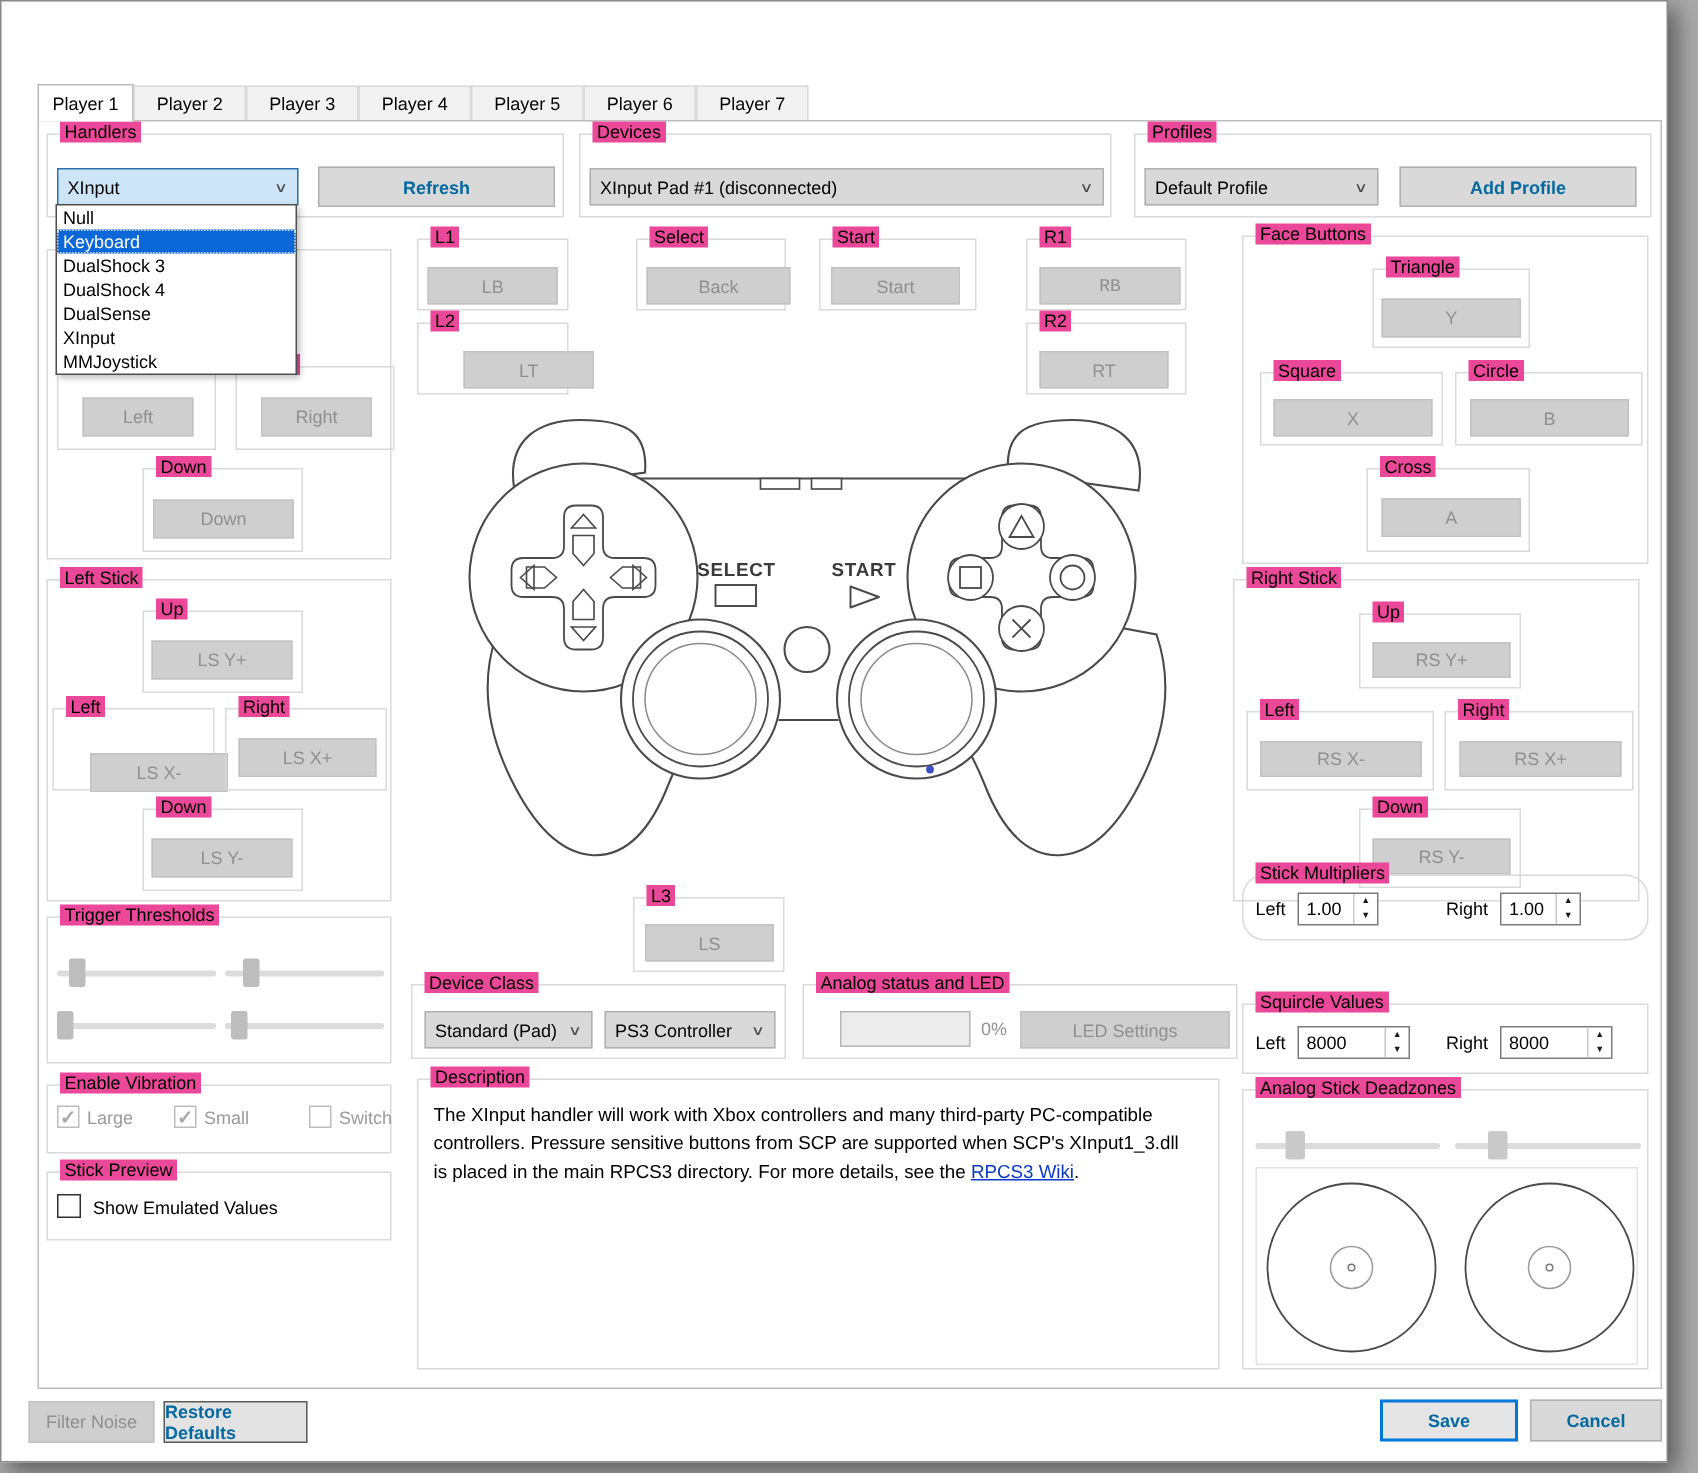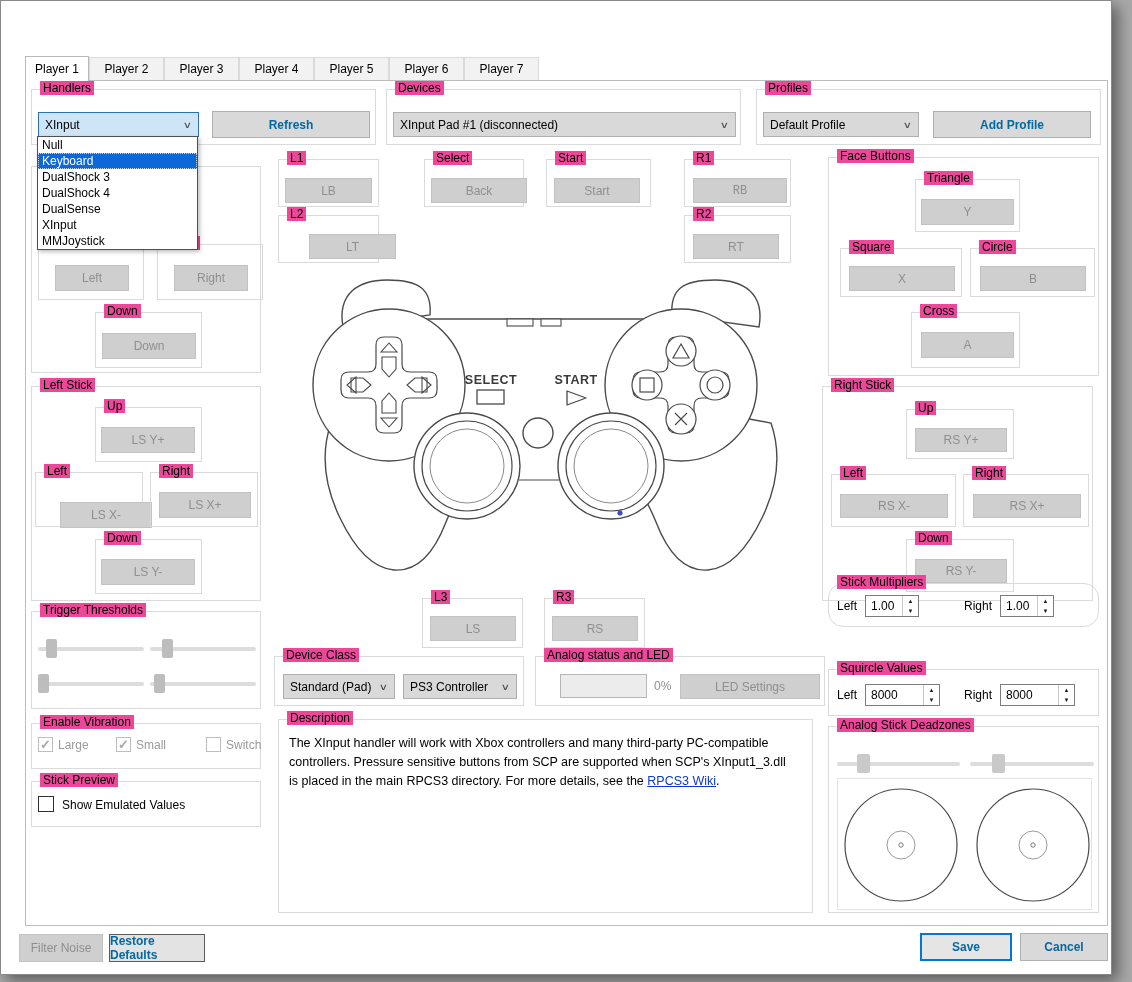--- a/index.html
+++ b/index.html
@@ -259,24 +259,20 @@
     <rect x="198" y="117" width="27" height="14" fill="none" stroke="#4a4a4a" stroke-width="1.3"></rect>
     <text x="297" y="111" font-size="12.5" font-weight="bold" fill="#3a3a3a" text-anchor="middle" letter-spacing="0.5">START</text>
     <path d="M 288,118 L 288,132 L 307,125 Z" fill="none" stroke="#4a4a4a" stroke-width="1.3" stroke-linejoin="round"></path>
     <circle cx="341" cy="240" r="2.6" fill="#3a50c0"></circle>
   </svg>
 
   <div class="group" style="left:421px;top:597px;width:101px;height:50px;text-decoration:underline;">
     <span class="gtitle">L3</span>
     <div class="btn-d" style="left:7px;top:17px;width:86px;height:25px;">LS</div>
   </div>
-  <div class="group" style="left:543px;top:597px;width:101px;height:50px;">
-    <span class="gtitle">R3</span>
-    <div class="btn-d" style="left:7px;top:17px;width:86px;height:25px;">RS</div>
-  </div>
 
   <div class="group" style="left:273px;top:655px;width:250px;height:50px;">
     <span class="gtitle">Device Class</span>
     <div class="combo" style="left:8px;top:17px;width:112px;height:25px;">
       <span>Standard (Pad)</span>
       <span class="chev">∨</span>
     </div>
     <div class="combo" style="left:128px;top:17px;width:114px;height:25px;">
       <span>PS3 Controller</span>
       <span class="chev">∨</span>

